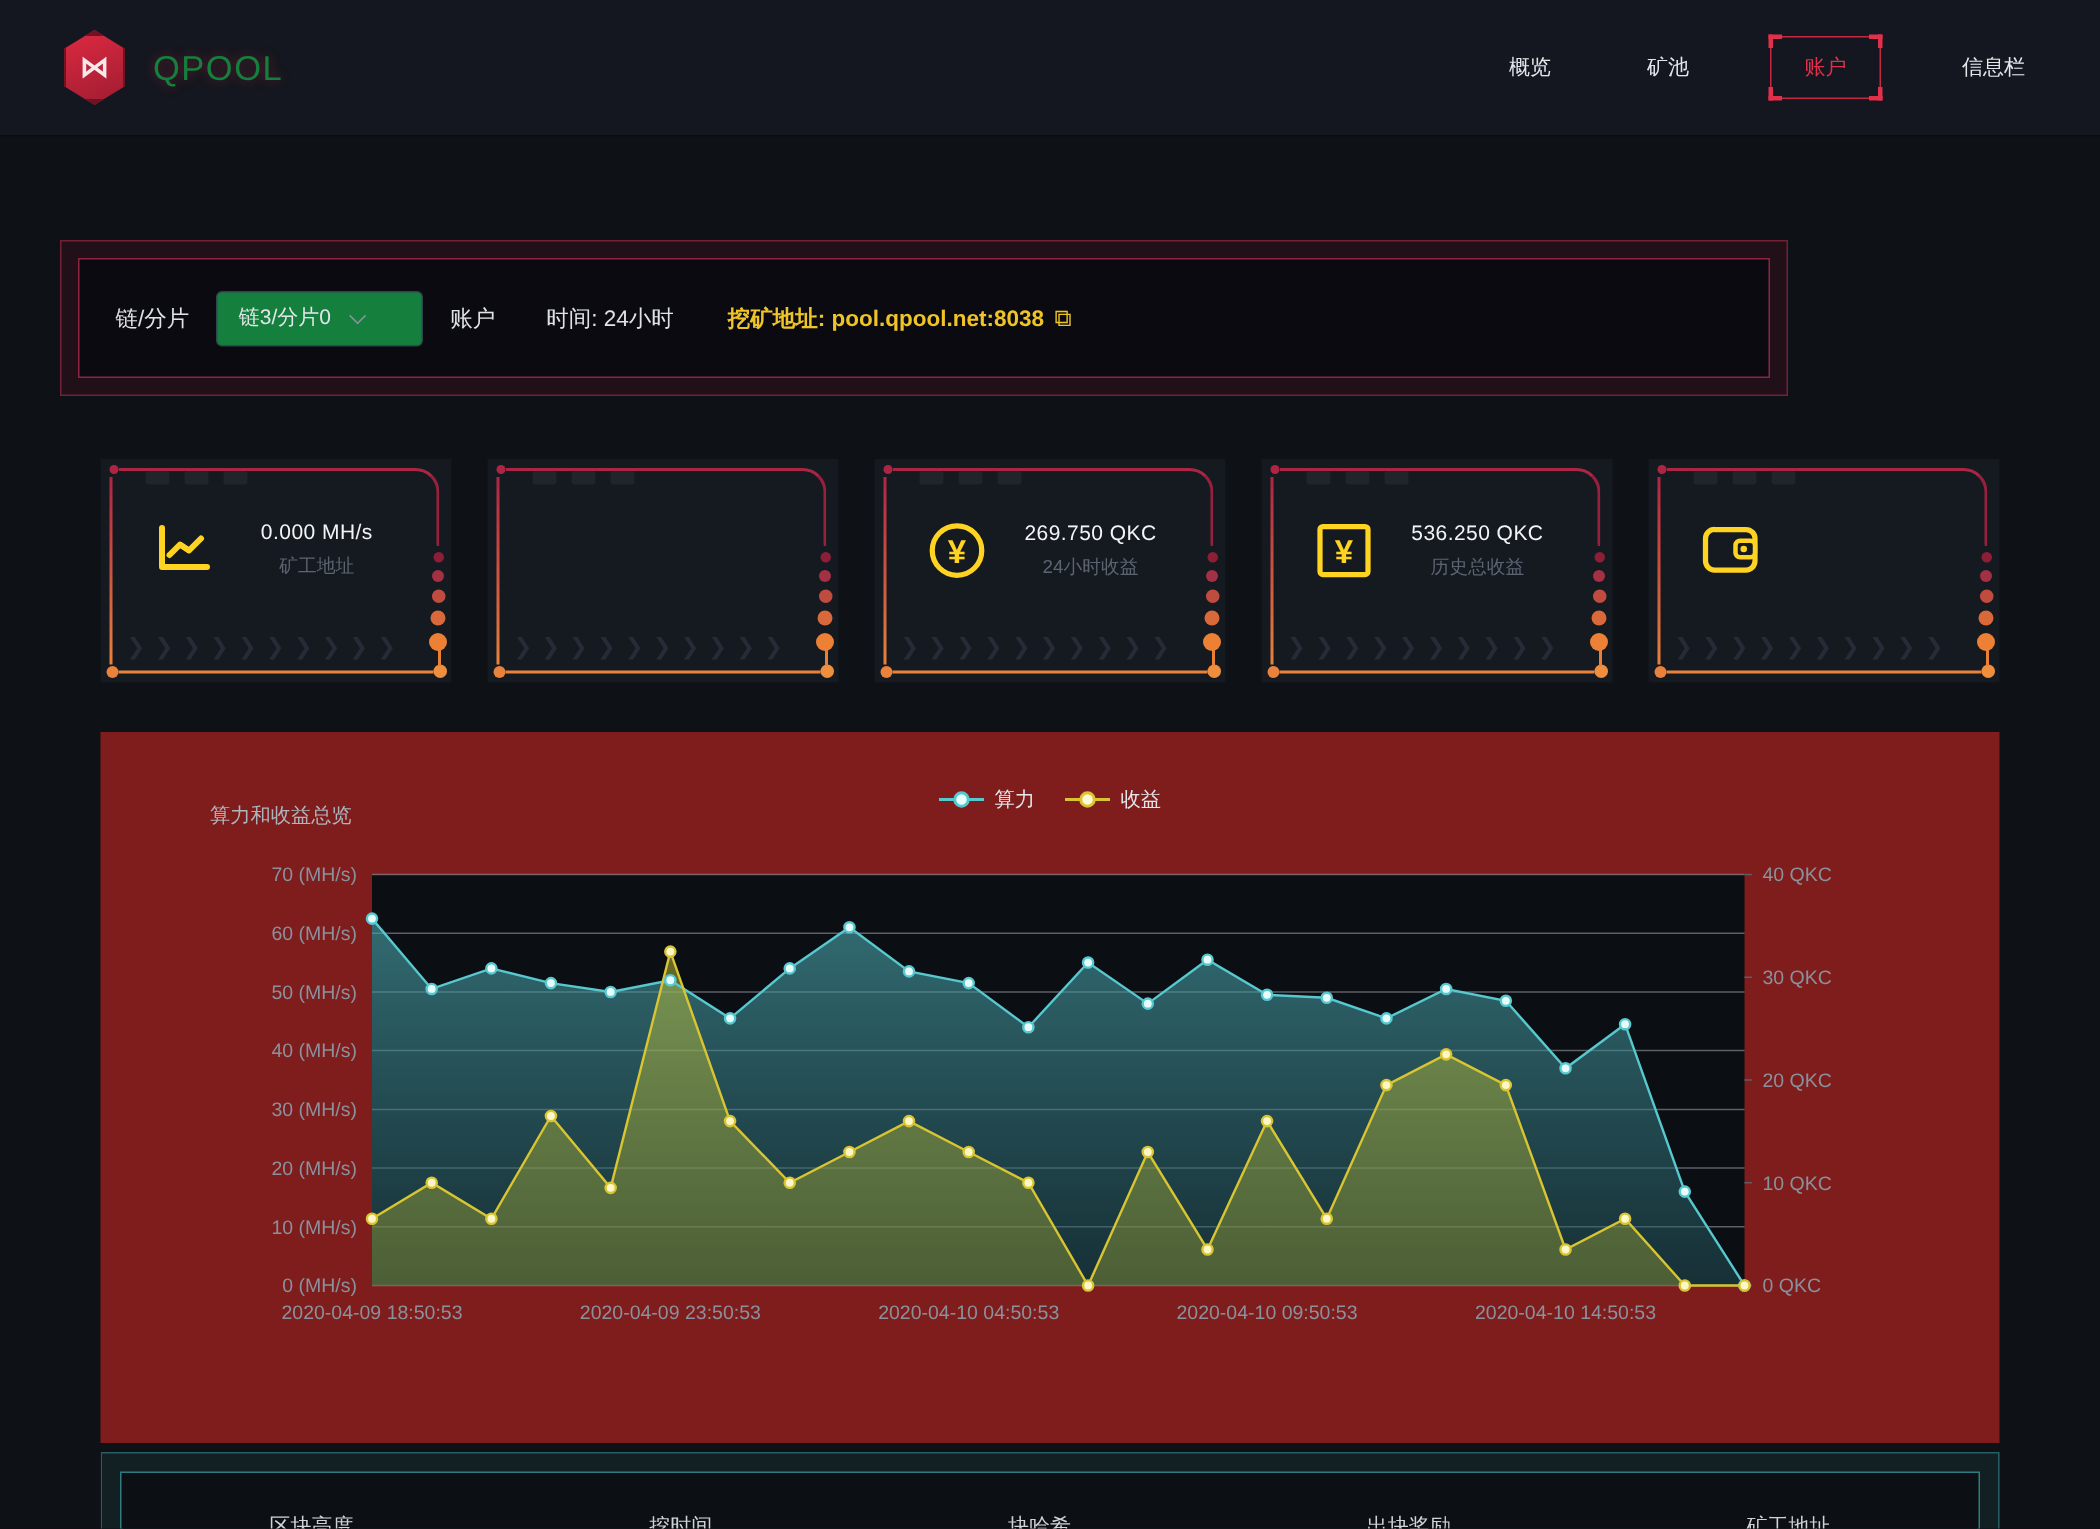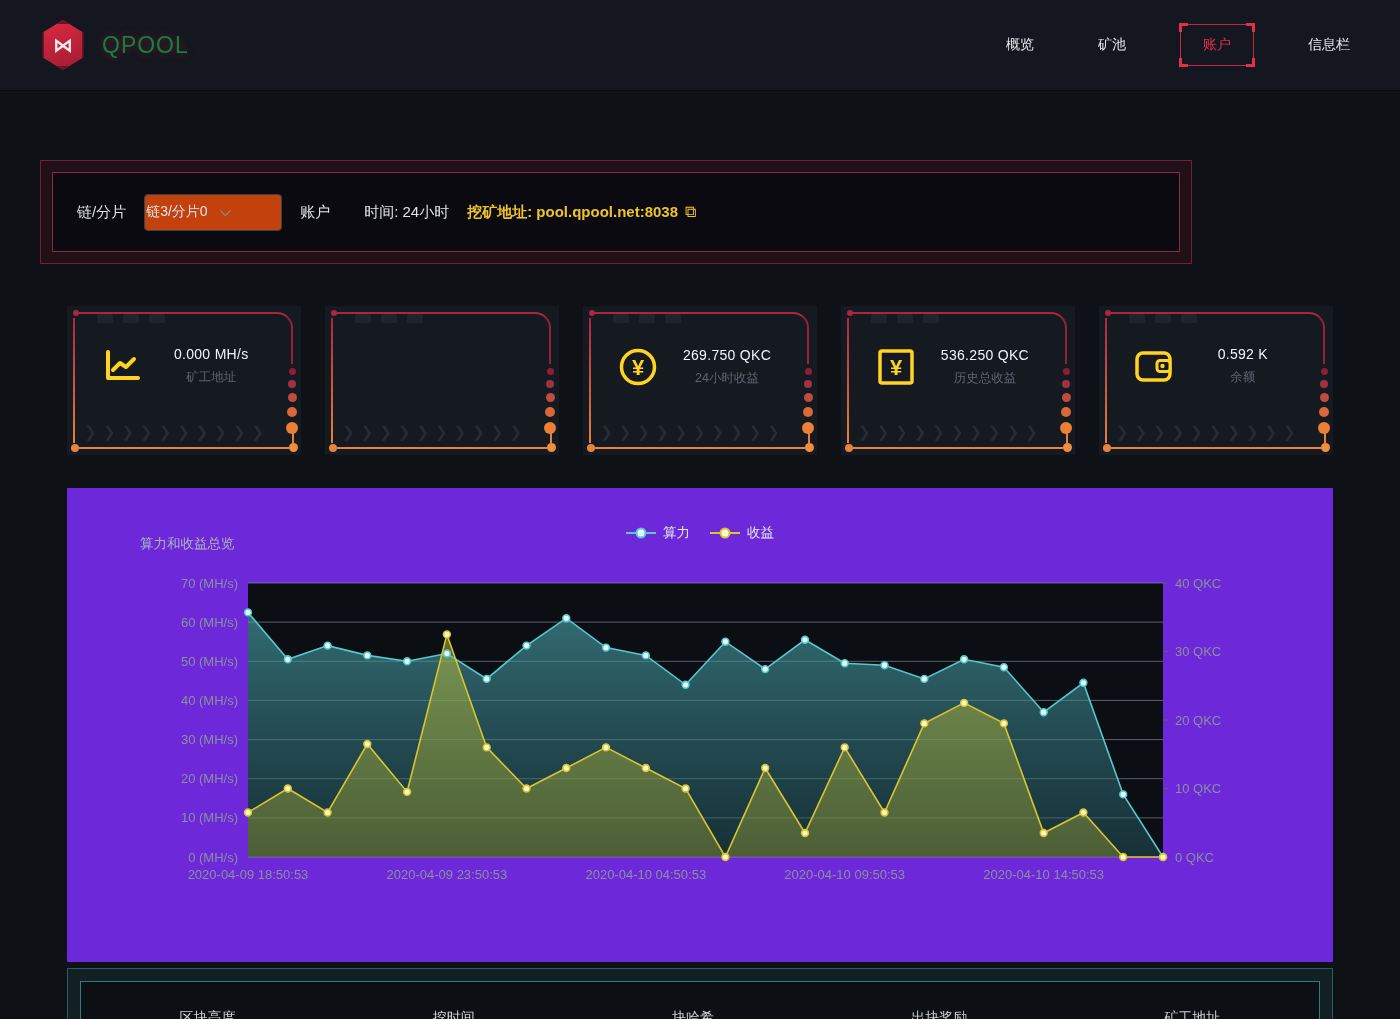--- a/index.html
+++ b/index.html
@@ -45,34 +45,34 @@
     position:absolute; left:40px; top:160px; width:1152px; height:104px;
     background:#221019; box-shadow:inset 0 0 0 1px #722036; padding:13px;
   }
   .filter-inner{
     width:100%; height:100%; background:#0b0a10;
     box-shadow:0 0 0 1px #8e2342;
     display:flex; align-items:center; padding:0 24px; gap:18px;
   }
   .flabel{ font-size:15px; color:#dfe3e6; white-space:nowrap; }
   .select{
-    height:37px; background:#c2410c; border:1px solid #32464e; border-radius:4px;
+    height:37px; background:#15803d; border:1px solid #32464e; border-radius:4px;
     display:flex; align-items:center; justify-content:flex-start;
-    padding:0 1px; cursor:pointer; gap:12px;
+    padding:0 14px; cursor:pointer; gap:12px;
   }
   .select .sel-text{ font-size:14px; color:#e3e6e9; white-space:nowrap; }
   .sel-chain{ width:138px; }
   .sel-account{ width:466px; }
   .chev{
     width:8px; height:8px; border-right:1.6px solid #8a929e; border-bottom:1.6px solid #8a929e;
     transform:rotate(45deg) translateY(-2px); display:inline-block; flex:0 0 auto;
   }
   .time-text{ font-size:15px; color:#dfe3e6; margin-left:16px; white-space:nowrap; }
   .mining-address{
-    font-size:15px; font-weight:bold; color:#eec428; 
+    font-size:15px; font-weight:bold; color:#eec428; margin-left:18px;
     display:flex; align-items:center; gap:7px; cursor:pointer; white-space:nowrap;
   }
   .copy-glyph{ font-size:16px; font-weight:normal; }
 
   
   .stats{
     position:absolute; left:67px; top:306px; width:1266px; height:149px;
     display:flex; gap:23.5px;
   }
   .card{
@@ -107,21 +107,21 @@
   .card-label{ font-size:12.5px; color:#5d6471; margin-top:7px; }
   .chevrons{ position:absolute; bottom:14px; left:0; right:14px; text-align:center; }
   .chevrons::after{
     content:"\276F\276F\276F\276F\276F\276F\276F\276F\276F\276F";
     color:#262c36; font-size:15px; font-weight:bold; letter-spacing:6px;
   }
 
   
   .chart-panel{
     position:absolute; left:67px; top:488px; width:1266px; height:474px;
-    background:#6d28d9;
+    background:#7f1d1d;
   }
   .chart-title{ position:absolute; left:73px; top:47px; font-size:13.5px; color:#aeb4bc; }
   .legend{ position:absolute; top:36px; left:0; width:100%; display:flex; justify-content:center; gap:20px; }
   .legend-item{ display:flex; align-items:center; gap:7px; cursor:pointer; font-size:13.5px; color:#e3e6e9; }
   .lg-line{ position:relative; width:30px; height:2px; display:inline-block; }
   .lg-line.teal{ background:#56c9cf; } .lg-line.yellow{ background:#d9c531; }
   .lg-dot{ position:absolute; left:50%; top:50%; transform:translate(-50%,-50%);
     width:11px; height:11px; border-radius:50%; display:inline-block; }
   .lg-dot.teal{ background:#eafdfd; border:2.5px solid #56c9cf; }
   .lg-dot.yellow{ background:#fdf8d6; border:2.5px solid #d9c531; }
@@ -303,24 +303,20 @@
         <i></i>
       </div>
     <div class="card-body">
       <span class="card-icon">
         <svg width="46" height="40" viewBox="0 0 46 40">
             <rect x="6" y="7" width="33" height="27" rx="6" stroke="#ffd321" stroke-width="3.5" fill="none"></rect>
             <rect x="26" y="14.5" width="13" height="11" rx="3" stroke="#ffd321" stroke-width="3" fill="#151a21"></rect>
             <circle cx="31.5" cy="20" r="2.2" fill="#ffd321"></circle>
           </svg>
       </span>
-      <div class="card-text">
-        <div class="card-value">0.592 K</div>
-        <div class="card-label">余额</div>
-      </div>
     </div>
     <div class="chevrons"></div>
   </div>
 
 </section>
 
 <section class="chart-panel">
   <div class="chart-title">算力和收益总览</div>
   <div class="legend">
     <span class="legend-item">

